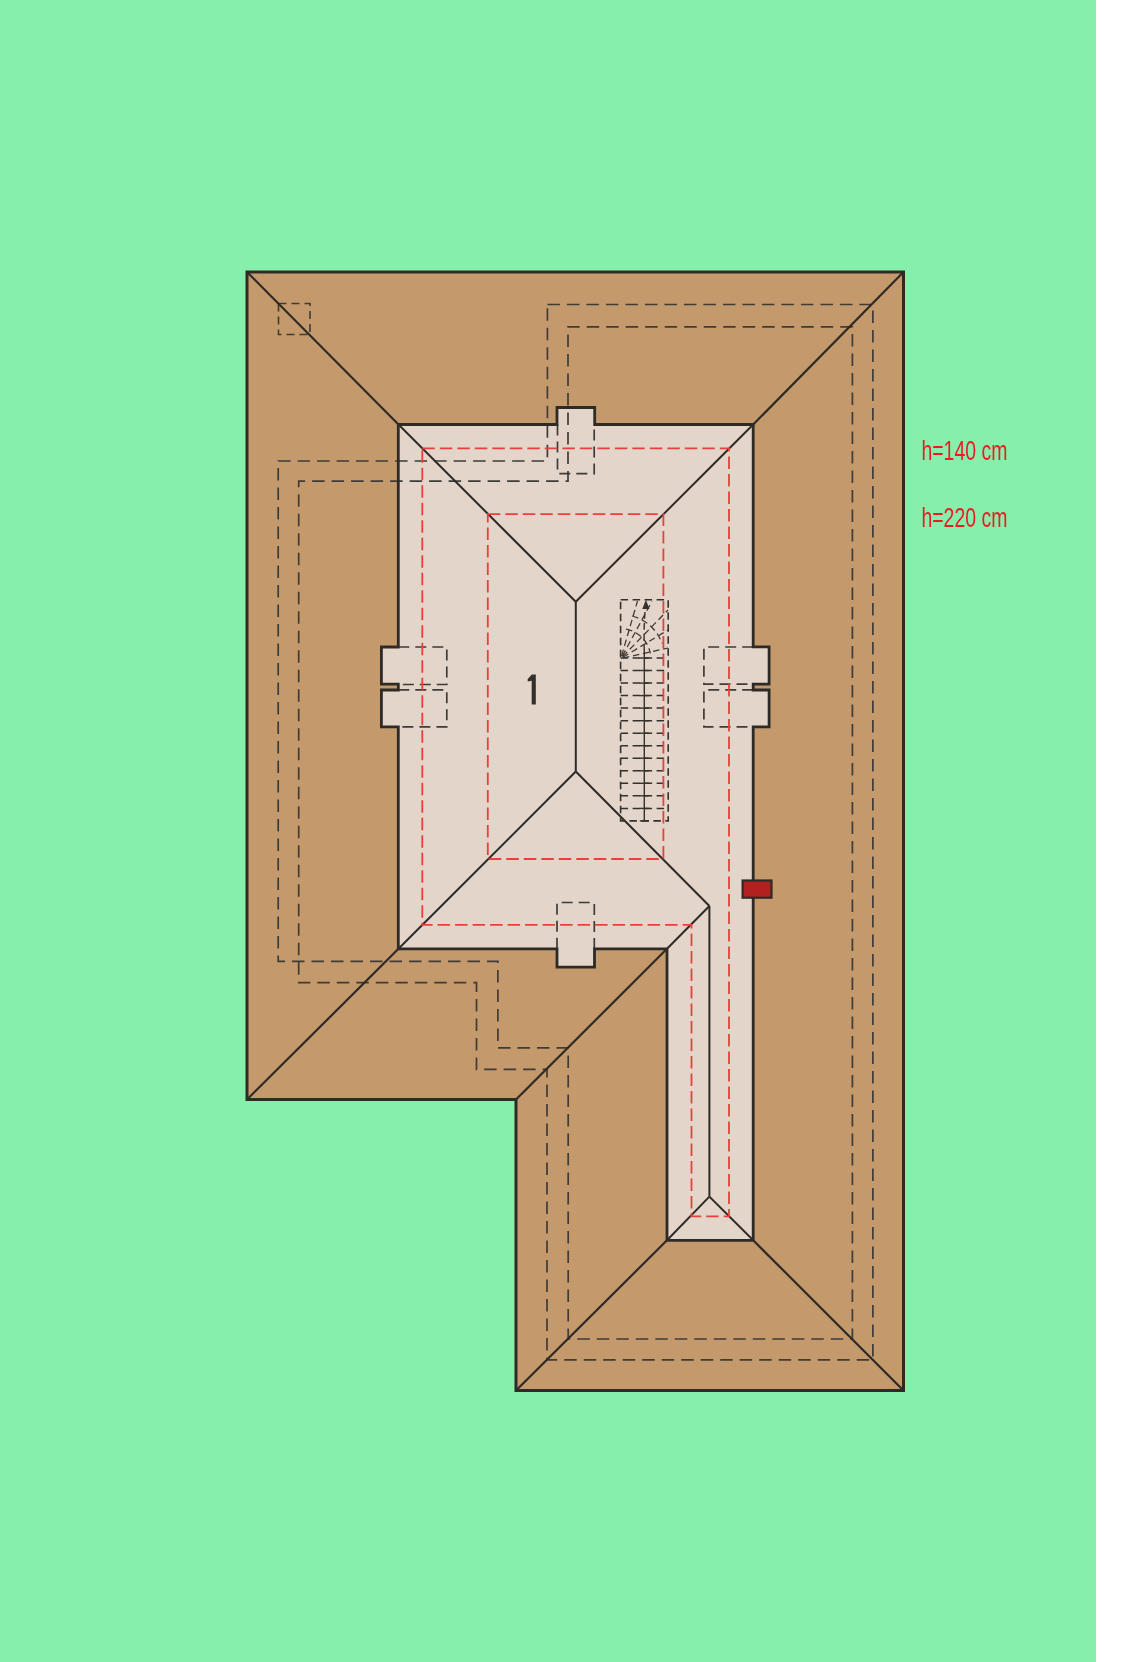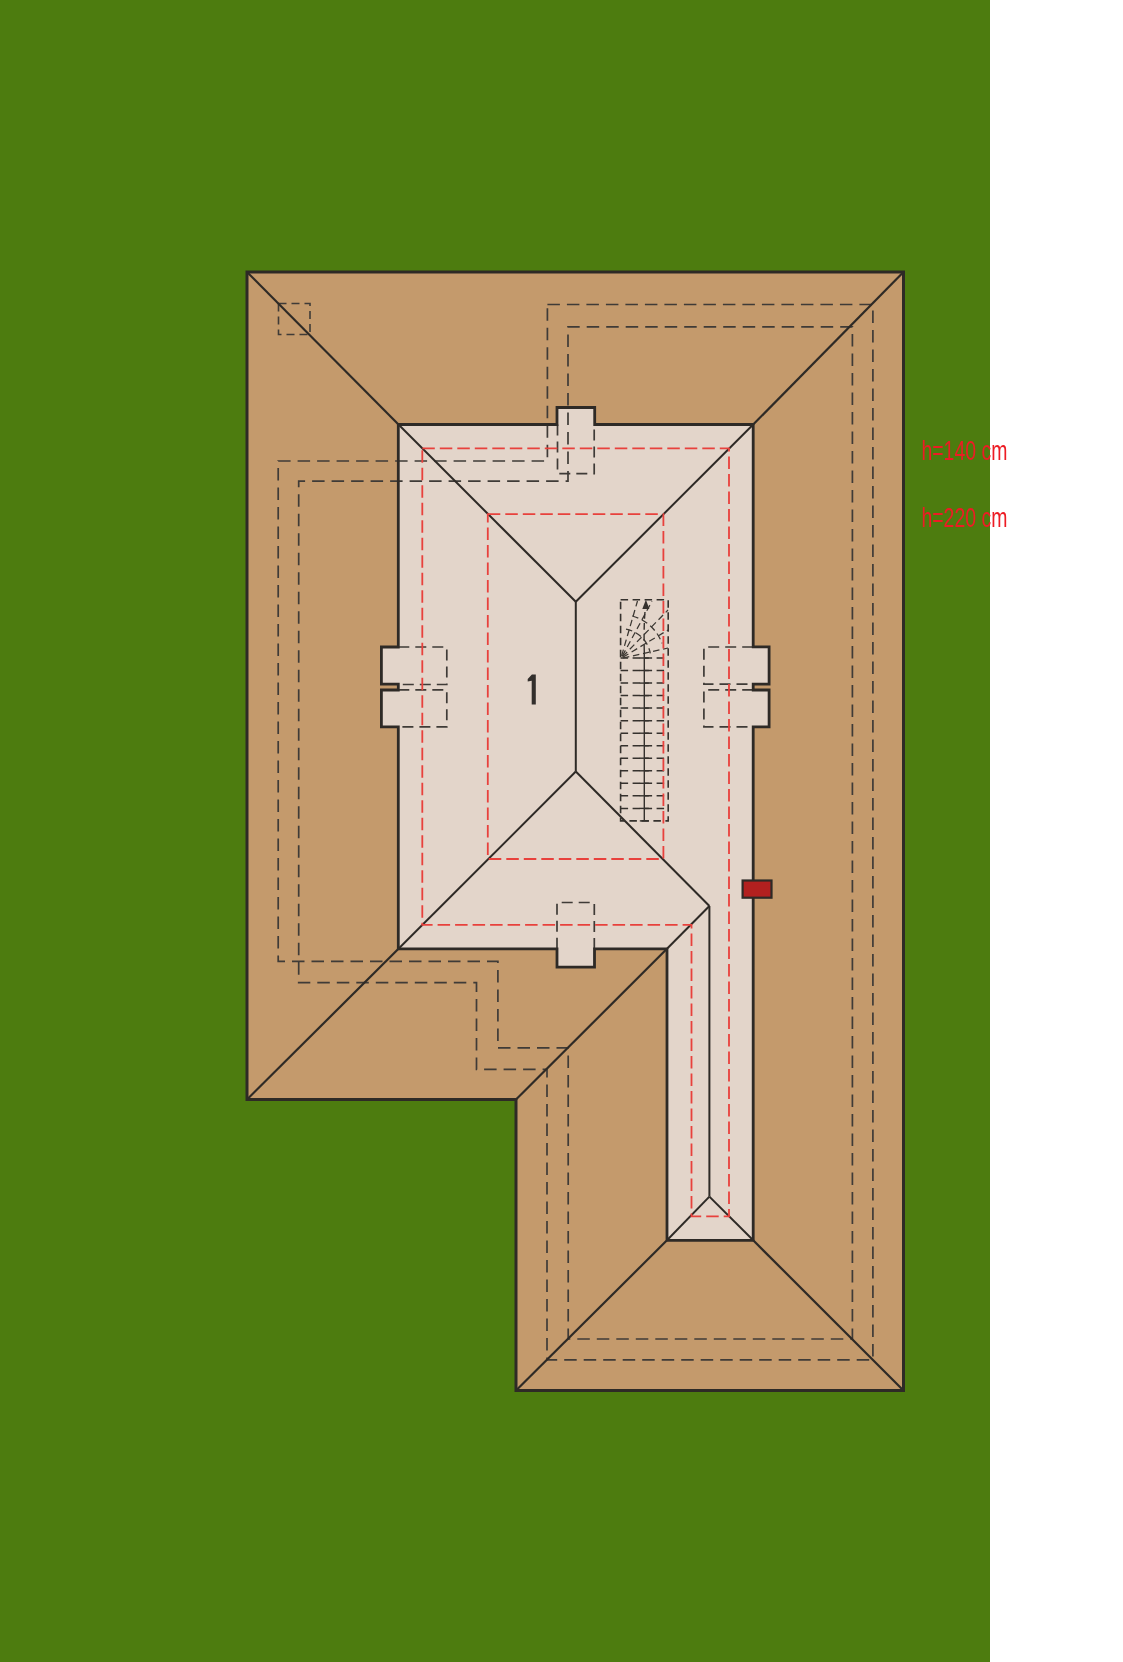--- a/index.html
+++ b/index.html
@@ -1,16 +1,16 @@
 <!DOCTYPE html>
 <html><head>
 <meta charset="utf-8">
 <style>
 html,body{margin:0;padding:0;background:#ffffff;}
-#page{width:990px;height:1662px;position:relative;background:#4d7c0f;}
+#page{width:1096px;height:1662px;position:relative;background:#86efac;}
 text{font-family:"Liberation Sans",sans-serif;}
 </style>
 </head>
 <body>
 <div id="page">
 <svg width="1123" height="1662" viewBox="0 0 1123 1662">
 
 <polygon points="247,272 903.5,272 903.5,1390.5 516,1390.5 516,1099.5 247,1099.5" fill="#c49a6c" stroke="none"></polygon>
 
 <path d="M398.3 424.5 H557.0 V407.5 H594.7 V424.5 H753.2 V646.8 H769.1 V684.1 H753.2 V690.0 H769.1 V726.9 H753.2 V1240.3 H667.0 V948.8 H594.5 V967.2 H557.0 V948.8 H398.3 V726.9 H381.4 V690.0 H398.3 V684.1 H381.4 V647.0 H398.3 Z" fill="#e3d5ca" stroke="none"></path>

